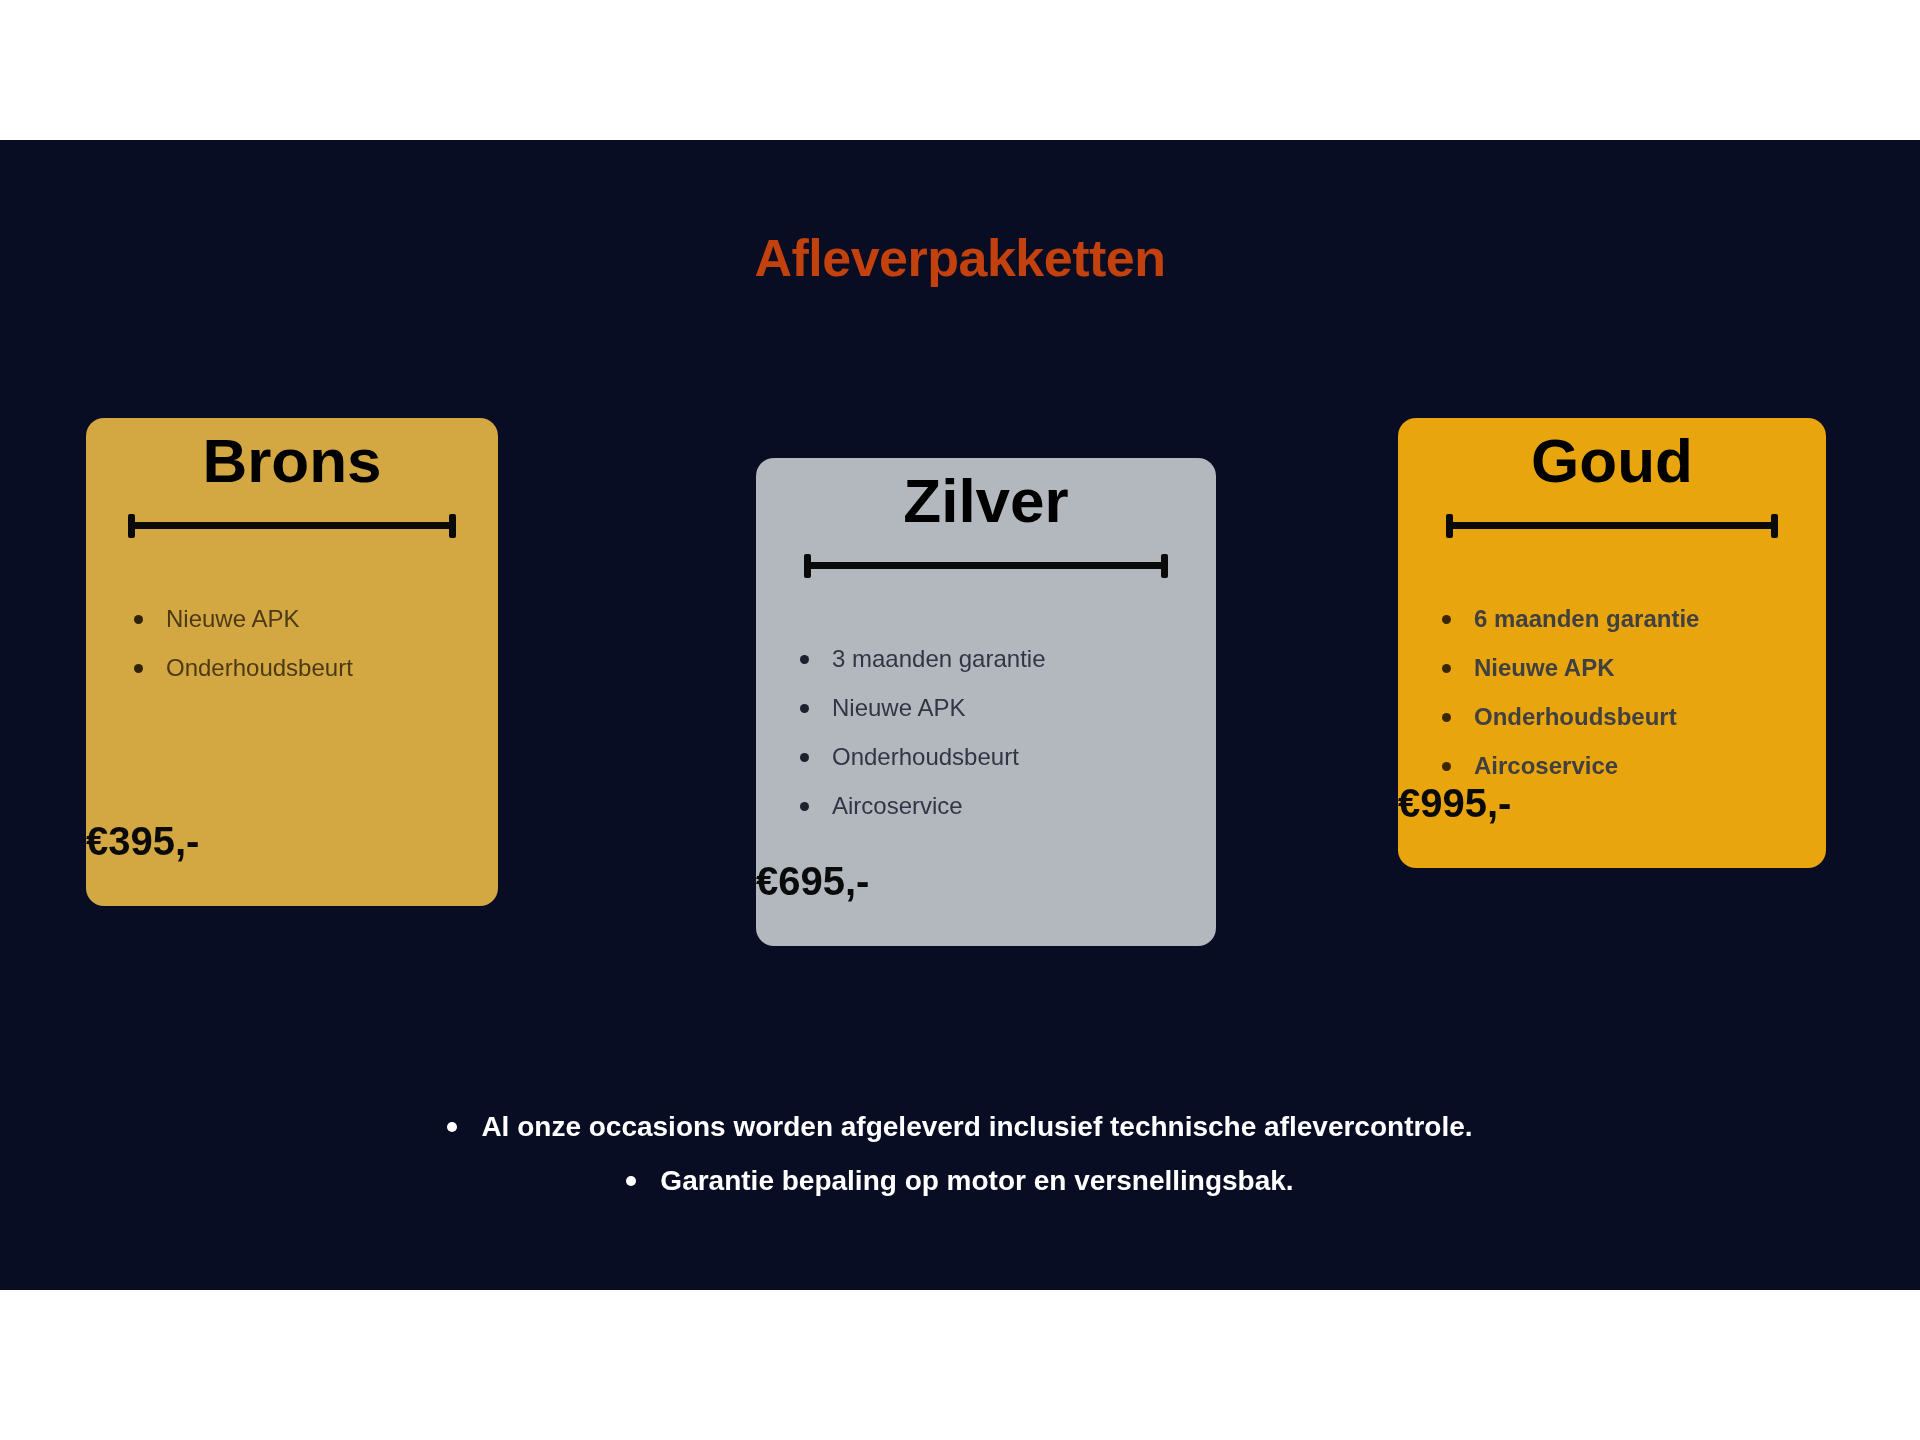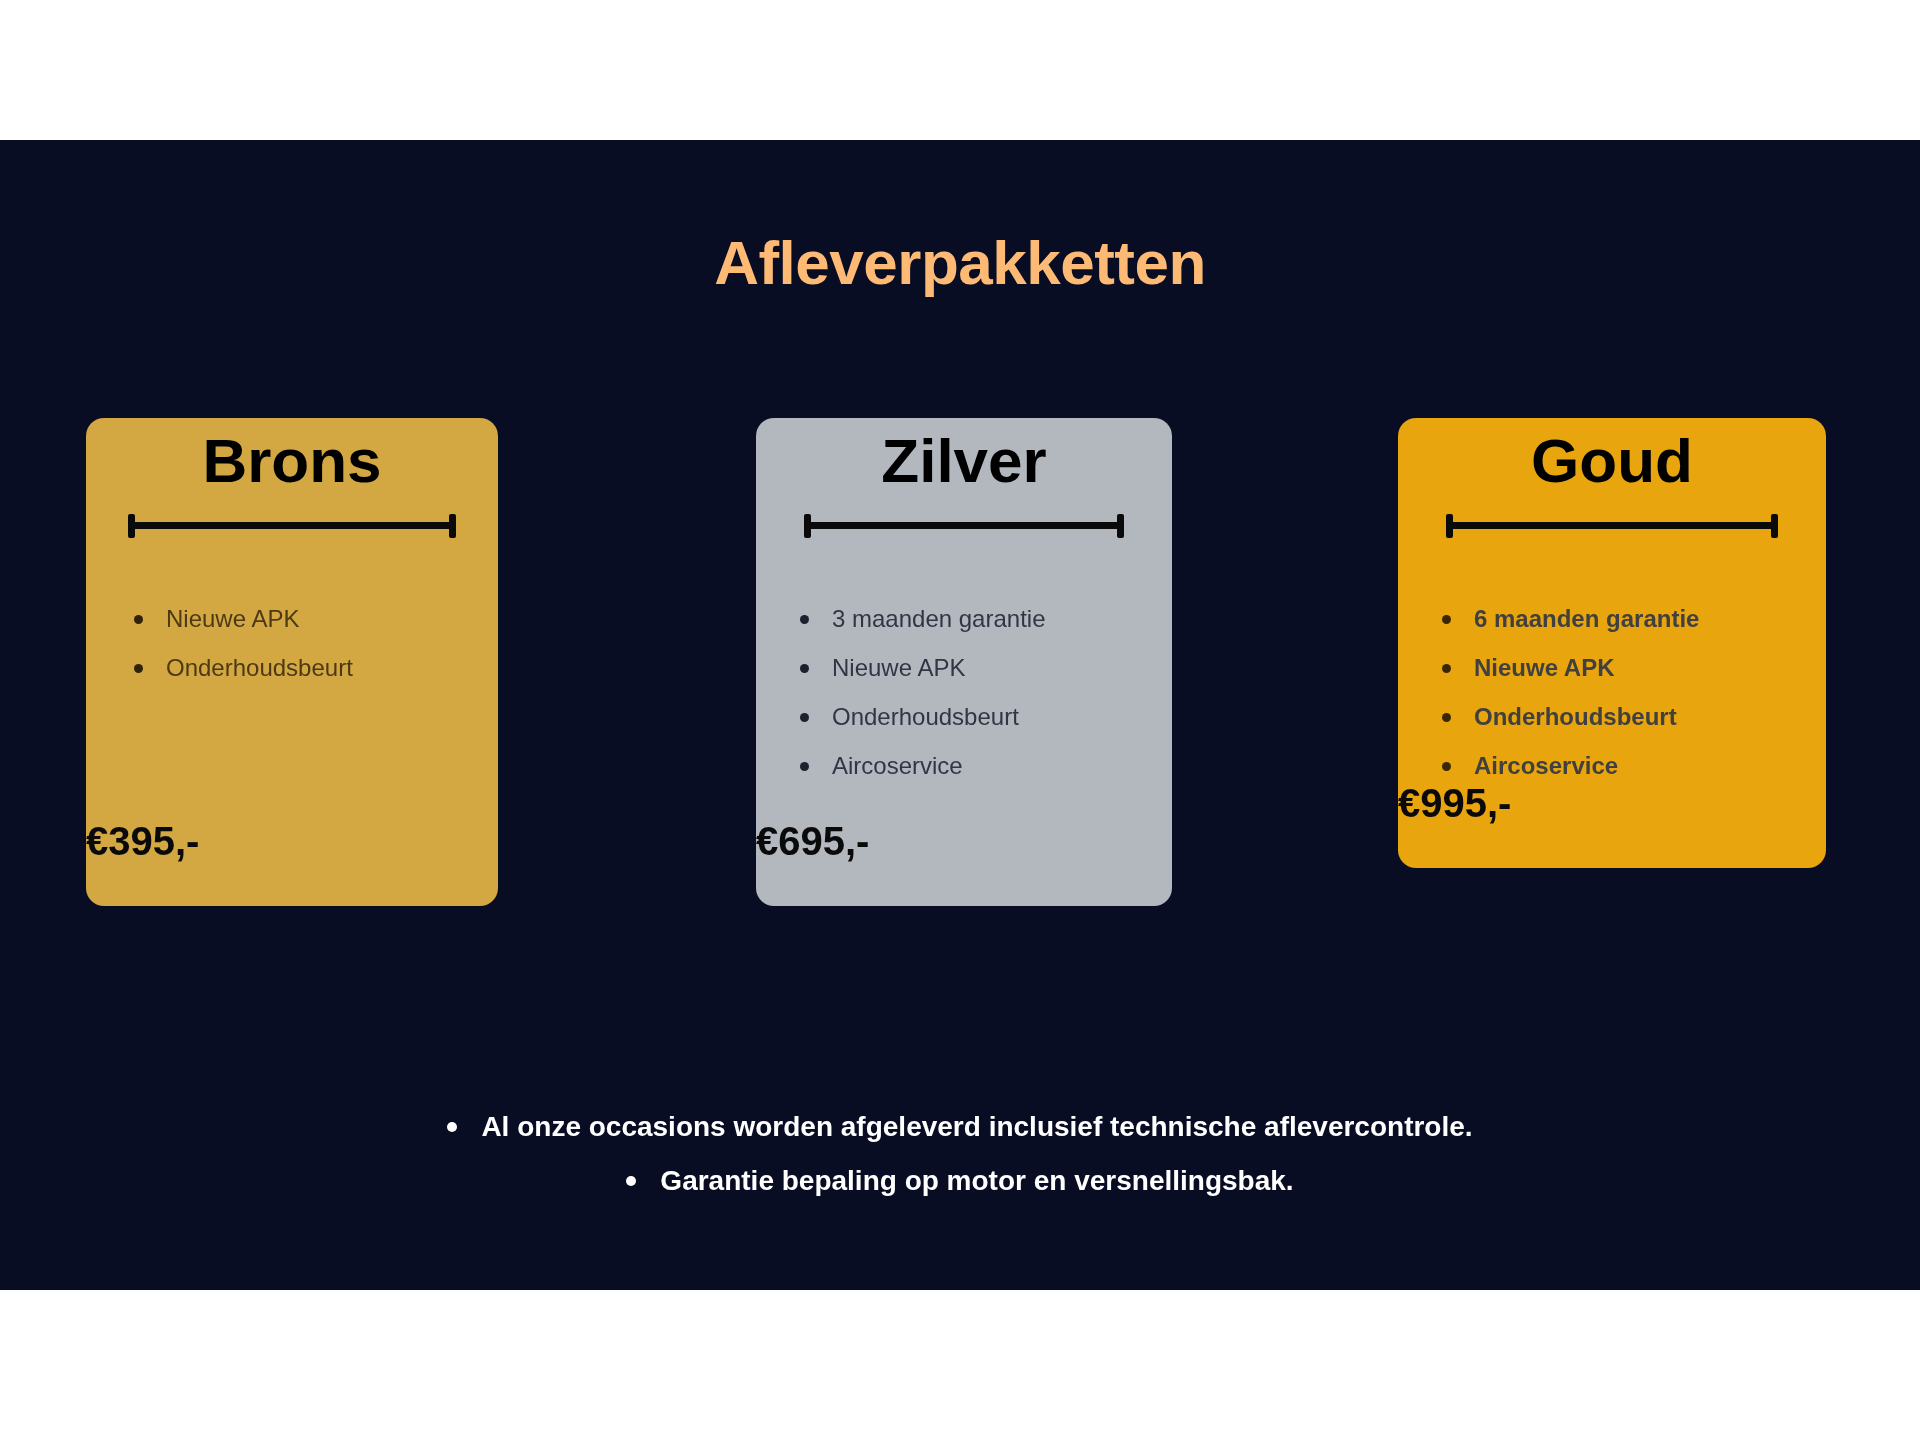--- a/index.html
+++ b/index.html
@@ -13,39 +13,39 @@
     position:absolute;
     left:0; top:140px;
     width:1920px; height:1150px;
     background:#090D24;
     overflow:hidden;
   }
   .title{
     position:absolute;
     left:0; top:92px; width:1920px;
     text-align:center;
-    color:#fdba74;
-    font-size:62px;
+    color:#c2410c;
+    font-size:52px;
     font-weight:bold;
     letter-spacing:-0.5px;
     line-height:1;
   }
   .cards{
     position:absolute;
     left:0; top:278px;
     width:1920px; height:480px;
   }
   .card{
     position:absolute;
     top:0;
     border-radius:18px;
     box-sizing:border-box;
   }
   .card-brons{ left:86px;  width:412px; height:488px; background:#D3A843; }
-  .card-zilver{left:756px; width:416px; height:488px; background:#B3B8BF; }
+  .card-zilver{left:756px; width:460px; height:488px; background:#B3B8BF;margin-top:40px; }
   .card-goud{  left:1398px;width:428px; height:450px; background:#E9A50E; }
 
   .card-head{
     position:relative;
     height:118px;
   }
   .card-title{
     position:absolute;
     left:0; right:0; top:12px;
     text-align:center;

